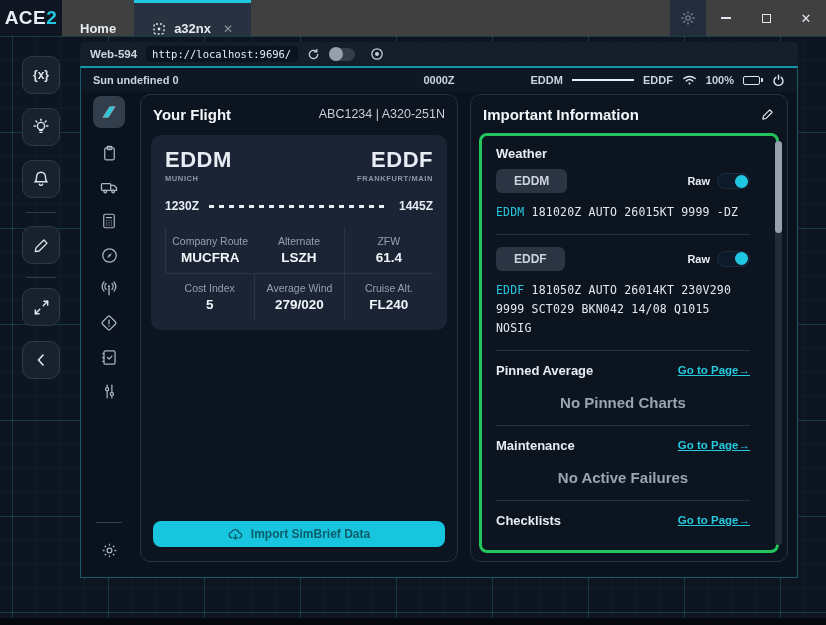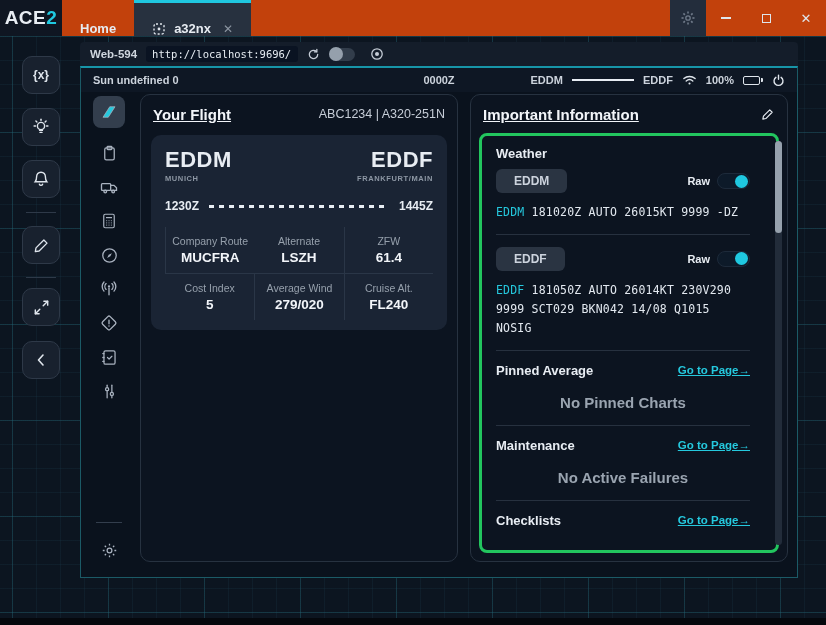--- a/index.html
+++ b/index.html
@@ -14,21 +14,21 @@
       linear-gradient(rgba(38,100,120,.12) 1px, transparent 1px),
       linear-gradient(90deg, rgba(38,100,120,.12) 1px, transparent 1px);
     background-size:96px 96px,96px 96px,24px 24px,24px 24px;
     background-position:0 36px,12px 0,0 36px,12px 0;
     color:#e8edf3;
   }
   .mono { font-family:"DejaVu Sans Mono","Liberation Mono",monospace; }
 
   
   .titlebar { position:absolute; top:0; left:0; width:826px; height:36px;
-    background:#c2410c; display:flex; align-items:stretch; z-index:5; }
+    background:#404040; display:flex; align-items:stretch; z-index:5; }
   .logo { width:62px; background:#0f1622; display:flex; align-items:center; justify-content:center;
     font-size:19px; font-weight:800; letter-spacing:.5px; }
   .logo .accent { color:#1fc8e0; }
   .tab { display:flex; align-items:flex-end; gap:8px; padding:0 18px; font-size:13px; font-weight:700; color:#e6ebf1; }
   .tab.home { background:transparent; }
   .tab.active { background:#27313f; border-top:3px solid #1fc8e0; padding-top:0; }
   .tab .close { color:#8b95a1; font-size:12px; font-weight:400; margin-left:4px; cursor:pointer; }
   .titlebar .spacer { flex:1; }
   .tb-gear { width:36px; background:#232d3c; display:flex; align-items:center; justify-content:center; }
   .winbtn { width:40px; display:flex; align-items:center; justify-content:center; color:#dfe5ec; font-size:13px; }
@@ -71,21 +71,21 @@
   .efb-side .icon-btn { width:32px; height:30px; display:flex; align-items:center; justify-content:center; margin-bottom:4px; }
   .efb-side svg { stroke:#a9b2bf; }
   .efb-side .bottom { margin-top:auto; display:flex; flex-direction:column; align-items:center; width:100%; }
   .efb-side .bottom .div { width:26px; height:1px; background:#333e4d; margin-bottom:12px; }
 
   
   .panel { position:absolute; top:26px; height:468px; border:1px solid #273240; border-radius:10px; background:#0c1420; }
   .panel-left { left:59px; width:318px; }
   .panel-right { left:389px; width:318px; }
   .panel-head { height:32px; display:flex; align-items:center; justify-content:space-between; padding:6px 12px 0 12px; }
-  .panel-head .title { font-size:15px; font-weight:800; color:#f2f5f9;text-decoration:underline; }
+  .panel-head .title { font-size:15px; font-weight:800; color:#f2f5f9; }
   .panel-head .subtitle { font-size:12.5px; font-weight:500; color:#c6cdd7; }
 
   
   .flight-card { margin:8px 10px 0 10px; background:#1a2434; border-radius:10px; padding:12px 14px 10px 14px; }
   .airports { display:flex; justify-content:space-between; }
   .airport .icao { font-size:22px; font-weight:800; letter-spacing:.5px; }
   .airport .city { font-size:7.5px; font-weight:700; letter-spacing:.6px; color:#8d97a4; margin-top:1px; }
   .airport.dest { text-align:right; }
   .times { display:flex; align-items:center; gap:10px; margin-top:16px; }
   .times .t { font-size:12px; font-weight:700; }
@@ -386,20 +386,28 @@
         <div class="stat bl bt">
           <div class="lbl">Average Wind</div>
           <div class="val">279/020</div>
         </div>
         <div class="stat bl bt">
           <div class="lbl">Cruise Alt.</div>
           <div class="val">FL240</div>
         </div>
       </div>
     </div>
+    <button class="import-btn">
+      <svg width="15" height="13" viewBox="0 0 18 14" fill="none" stroke="#0d5d6b" stroke-width="1.5" stroke-linecap="round" stroke-linejoin="round">
+        <path d="M5 11a3.5 3.5 0 0 1-.6-6.95 4.5 4.5 0 0 1 8.7.9A3 3 0 0 1 13.5 11"></path>
+        <line x1="9" y1="7" x2="9" y2="12.4"></line>
+          <polyline points="6.8,10.4 9,12.6 11.2,10.4"></polyline>
+      </svg>
+      <span>Import SimBrief Data</span>
+    </button>
   </div>
 
   <div class="panel panel-right">
     <div class="panel-head">
       <span class="title">Important Information</span>
       <svg width="15" height="15" viewBox="0 0 20 20" fill="none" stroke="#e8edf3" stroke-width="1.5" stroke-linejoin="round">
         <path d="M13 3.8l3.2 3.2L7.8 15.4l-4 .8.8-4L13 3.8z"></path>
       </svg>
     </div>
     <div class="info-card">

